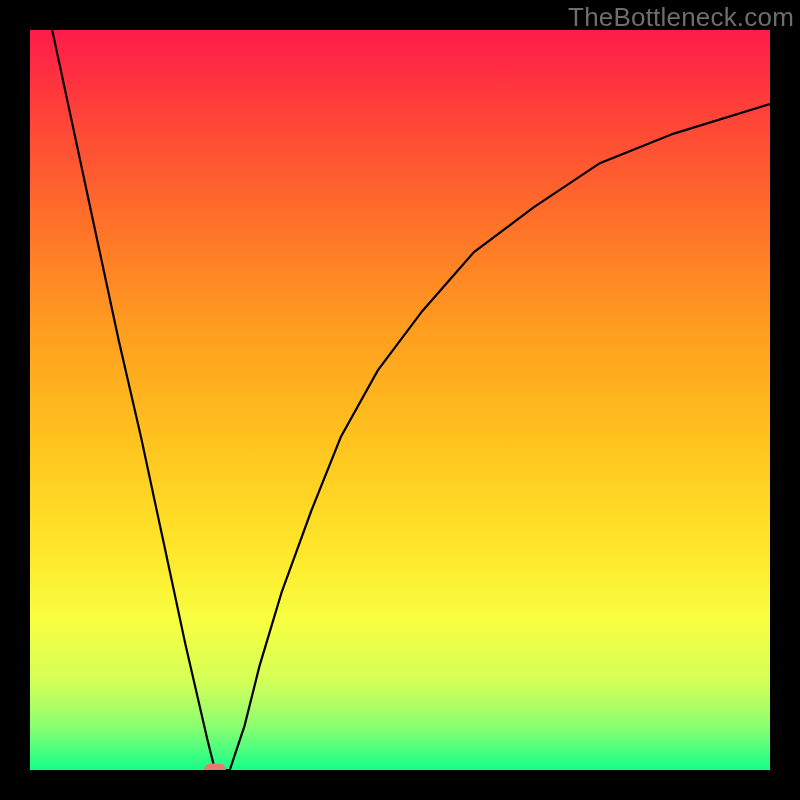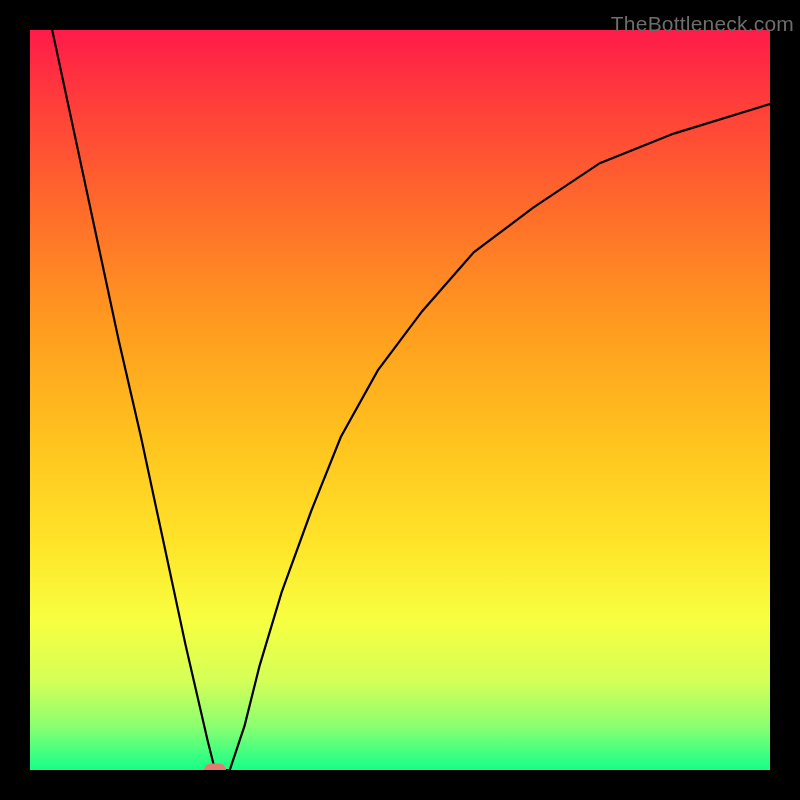--- a/index.html
+++ b/index.html
@@ -12,24 +12,24 @@
     font-family: Arial, Helvetica, sans-serif;
   }
   .frame {
     position: relative;
     width: 800px;
     height: 800px;
     background: #000;
   }
   .watermark {
     position: absolute;
-    top: 12px;
+    top: 2px;
     right: 6px;
     color: #6d6d6d;
-    font-size: 21px;
+    font-size: 26px;
     font-weight: 400;
     letter-spacing: 0.2px;
     z-index: 10;
   }
   .plot-area {
     position: absolute;
     left: 30px;
     top: 30px;
     width: 740px;
     height: 740px;

